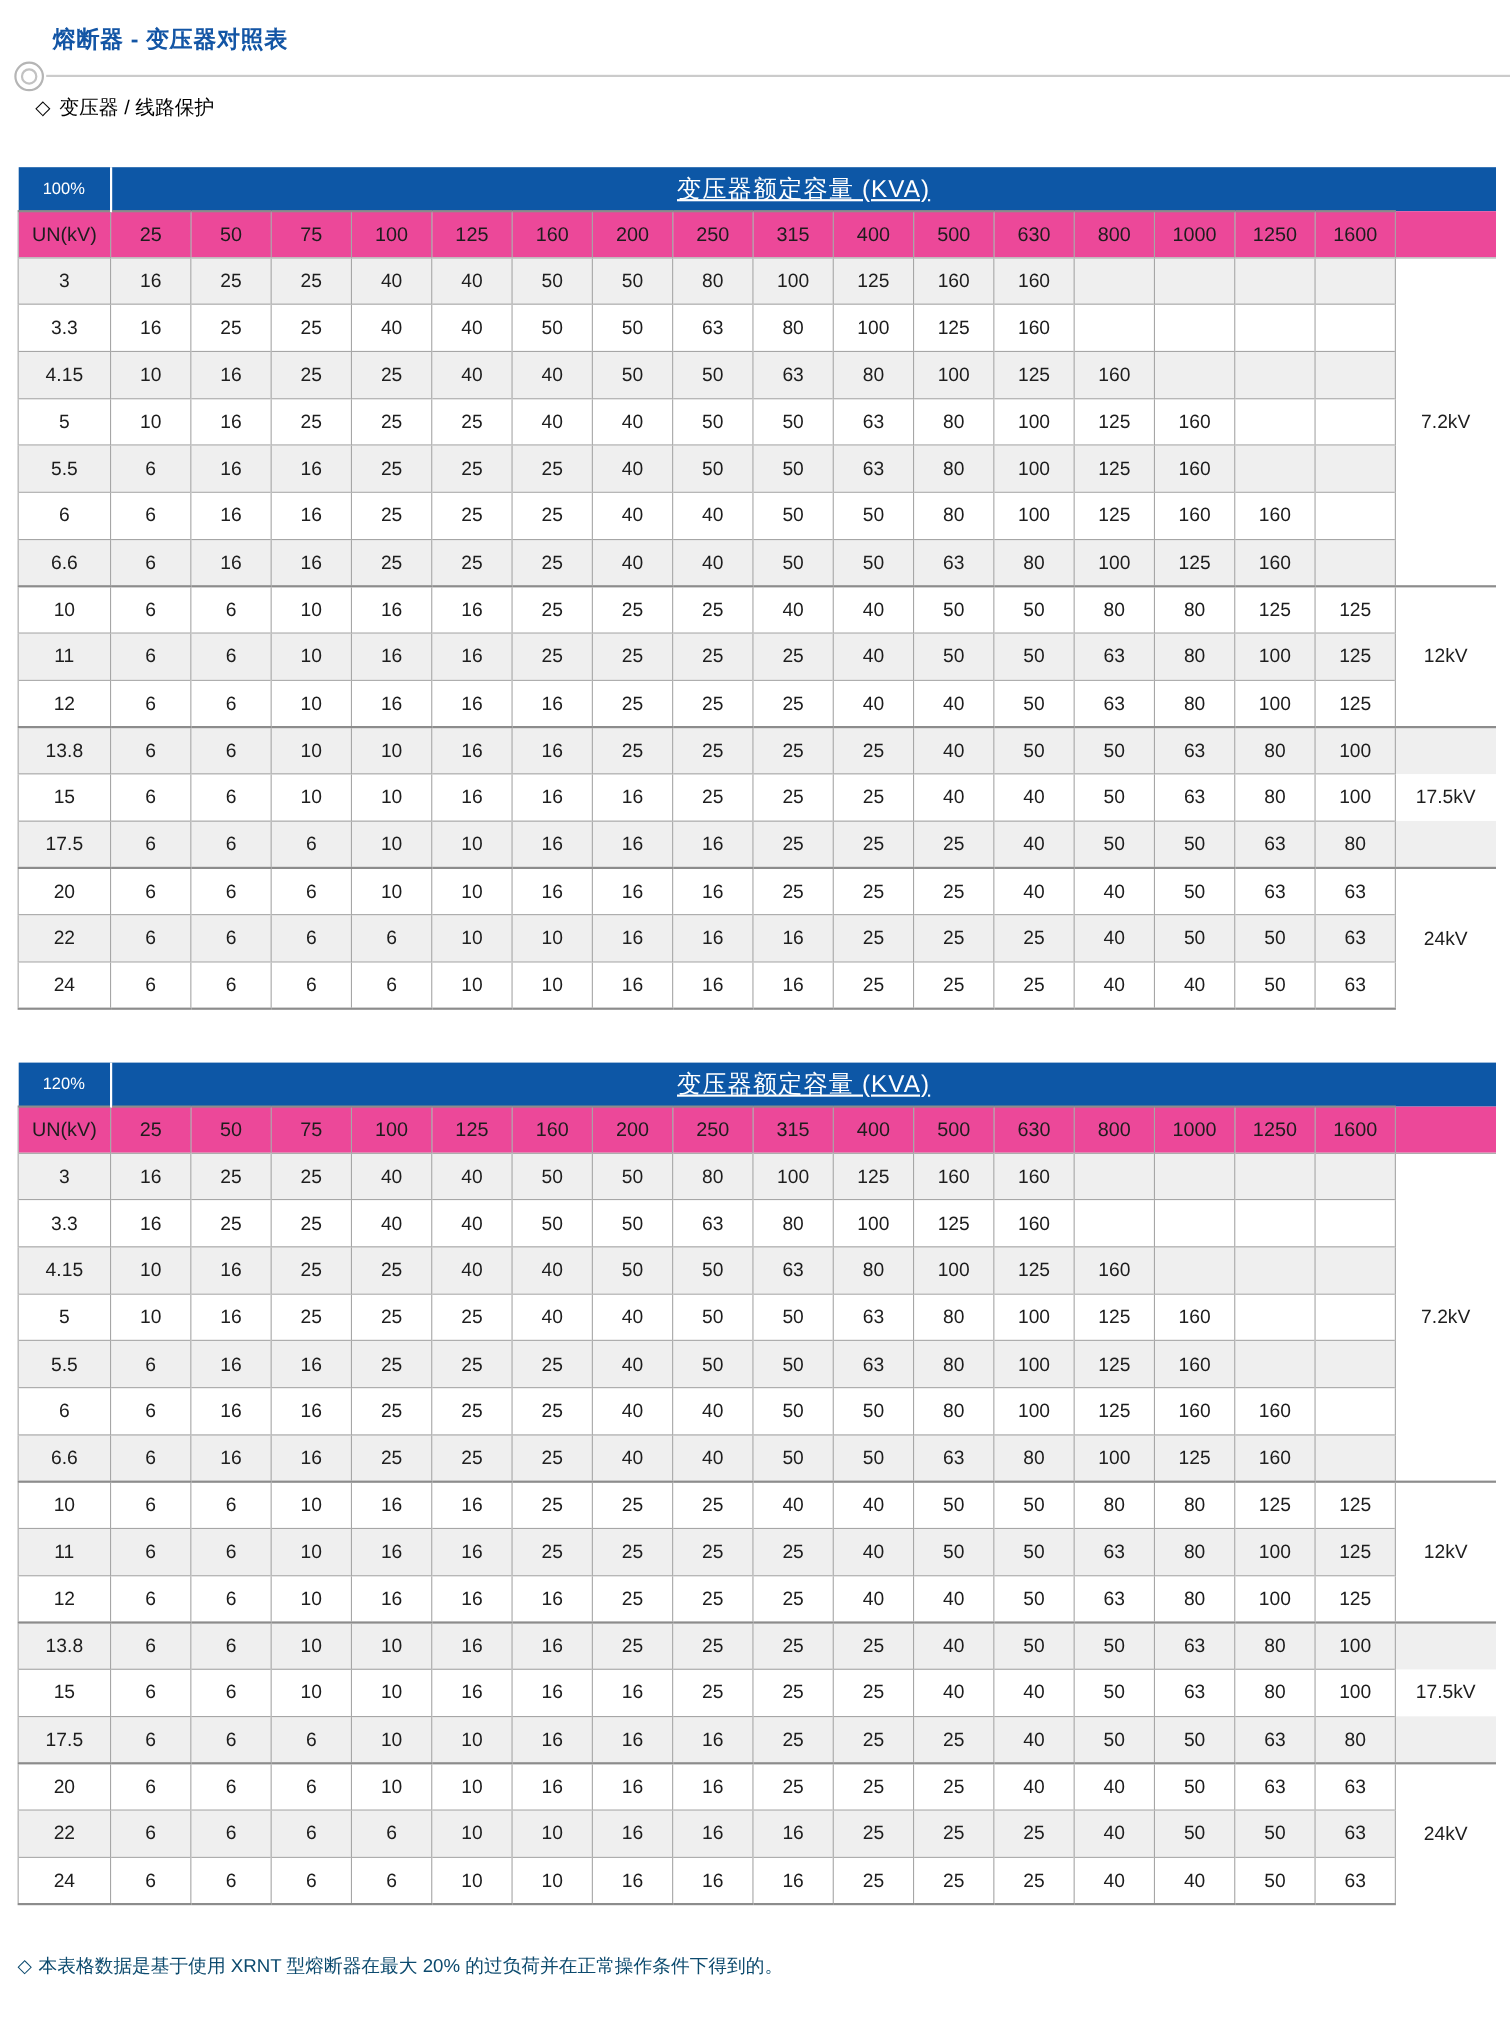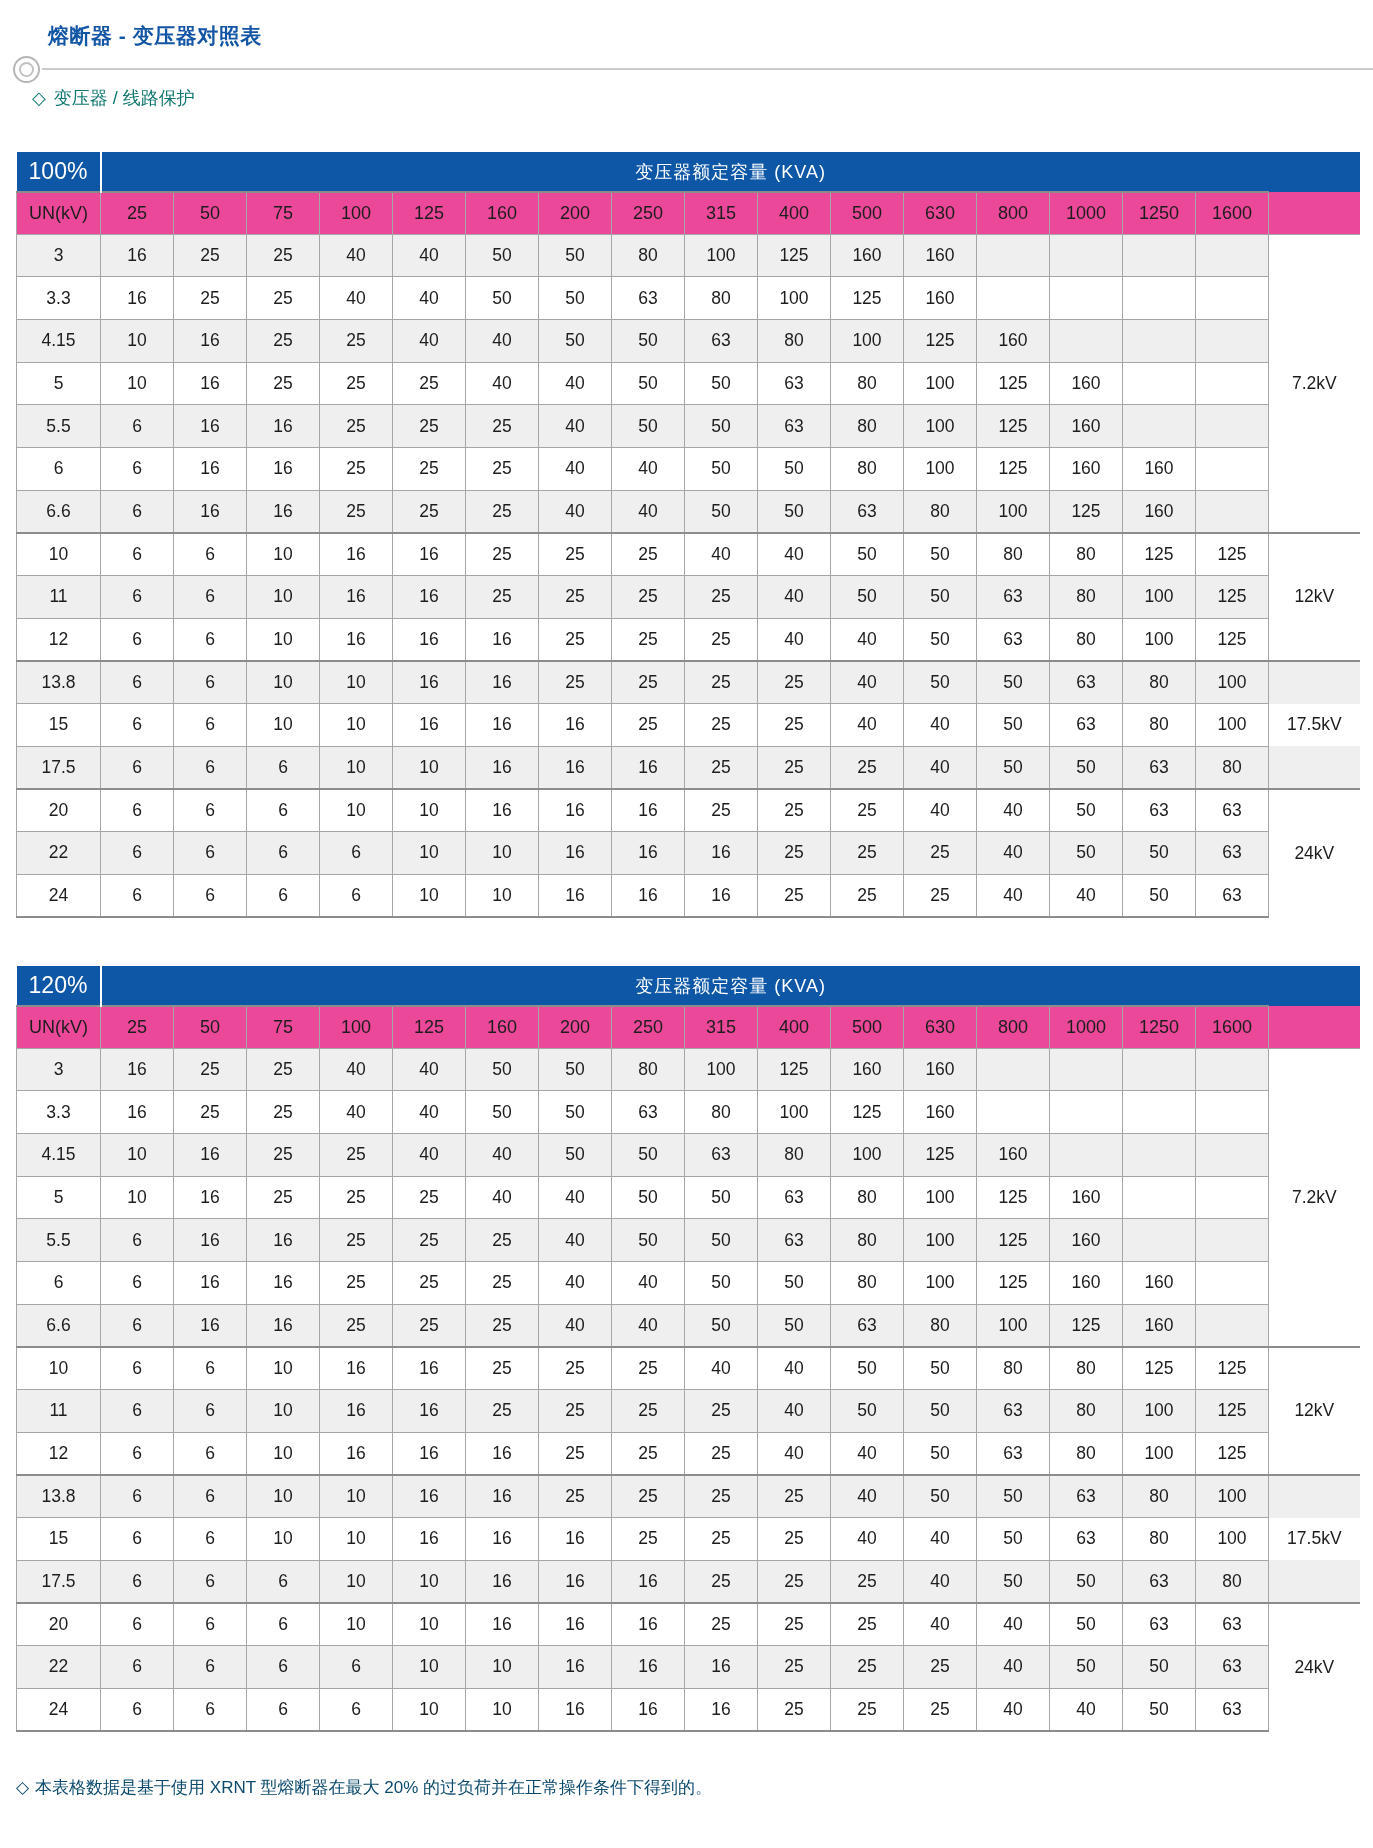--- a/index.html
+++ b/index.html
@@ -13,37 +13,37 @@
   *{box-sizing:border-box;margin:0;padding:0;}
   html,body{width:1373px;height:1848px;background:#fff;overflow:hidden;}
   body{font-family:"Liberation Sans","DejaVu Sans",sans-serif;color:var(--ink);}
   .page{position:relative;width:1373px;height:1848px;background:#fff;border-radius:19px;}
 
   
   .page-title{position:absolute;left:48px;top:22px;font-size:21px;font-weight:bold;color:var(--title-blue);letter-spacing:.5px;}
   .ring{position:absolute;left:13px;top:56px;width:27px;height:27px;border:2px solid #b5b5b5;border-radius:50%;display:flex;align-items:center;justify-content:center;background:#fff;}
   .ring-inner{width:15px;height:15px;border:2px solid #c2c2c2;border-radius:50%;}
   .rule{position:absolute;left:42px;right:0;top:68px;height:2px;background:#cbcbcb;}
-  .subhead{position:absolute;left:32px;top:86px;font-size:18px;color:#0f766e;}
+  .subhead{position:absolute;left:32px;top:86px;font-size:18px;color:#000000;}
   .subhead .dmk{margin-right:8px;font-size:18px;}
 
   
   .tblock{position:absolute;left:16px;width:1343px;}
   #tb0{top:152px;}
   #tb1{top:966px;}
   table.ftab{border-collapse:collapse;table-layout:fixed;width:1343px;}
   col.c-un{width:84px;}
   col.c-d{width:73px;}
   col.c-g{width:91px;}
   .ftab td{text-align:center;vertical-align:middle;font-size:17.5px;color:var(--ink);}
 
   
   tr.caprow td{height:40px;background:var(--blue);color:#fff;border:none;}
-  td.pct{font-size:23px;border-right:2px solid #fff !important;}
-  td.cap{font-size:18px;letter-spacing:1px;}
+  td.pct{font-size:15px;border-right:2px solid #fff !important;}
+  td.cap{font-size:22px;letter-spacing:1px;text-decoration:underline;}
 
   
   tr.colhead td{height:42px;background:#ec4899;font-size:18px;border-top:2px solid var(--bd-heavy);border-right:1px solid var(--bd);}
   tr.colhead td.unh{border-left:1px solid var(--bd);}
   tr.colhead td.gh{border-top:none;border-right:none;}
 
   
   tr.r td{height:42.7px;border-top:1px solid var(--bd);border-right:1px solid var(--bd);}
   tr.r td.un{border-left:1px solid var(--bd);font-size:17.5px;}
   tr.g td{background:var(--stripe);}

